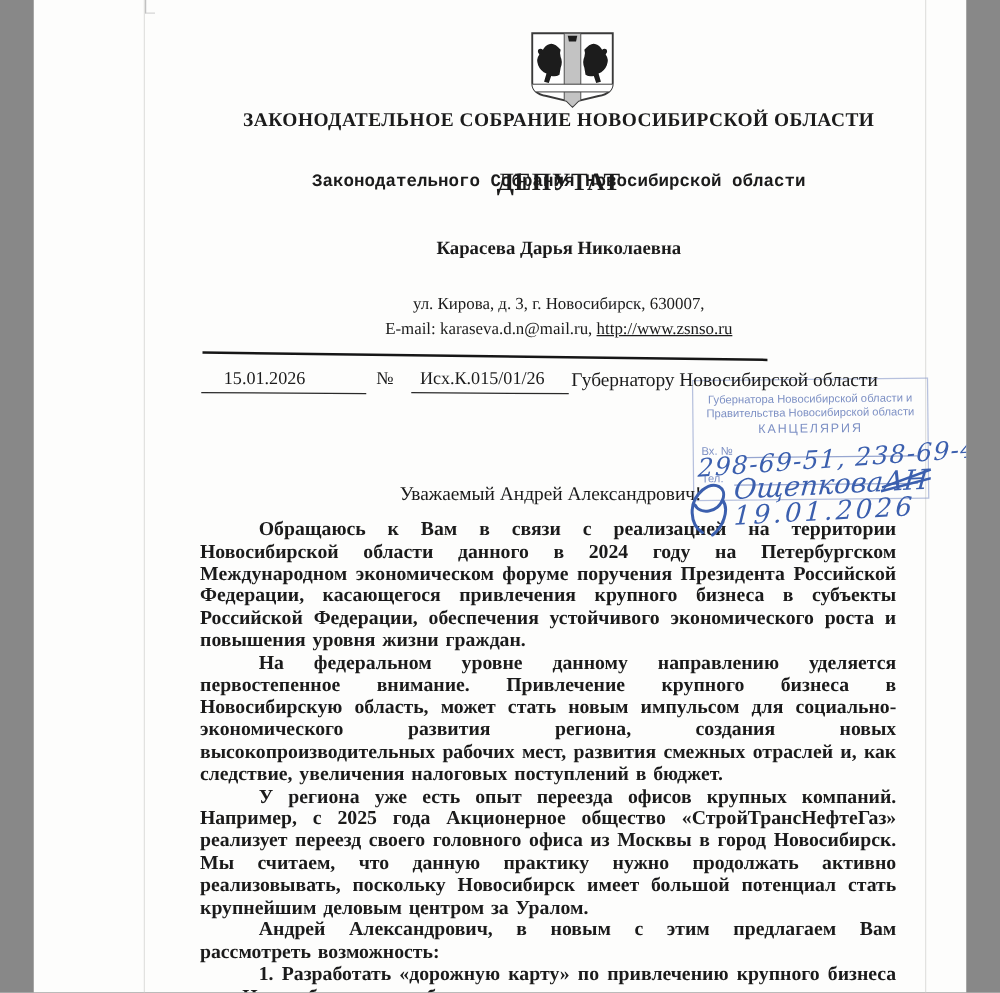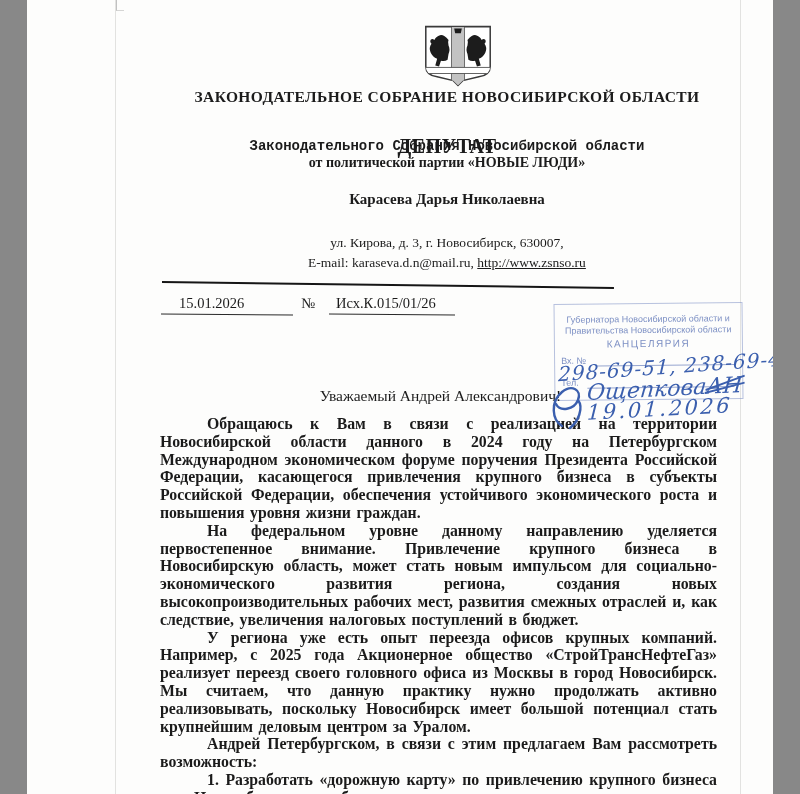--- a/index.html
+++ b/index.html
@@ -67,36 +67,36 @@
         <path d="M28,16 q-5,-6 -9,-5 q-4,1 -6,5 q-2,-2 -4,0 q-1,2 1,4 q-3,4 -1,9 q2,5 7,7 l-2,7 4,1 2,-6 q4,1 7,-1 l1,-6 q2,-5 0,-9 q-1,-4 0,-6 Z" fill="#1c1c1c"></path>
 
         <path d="M48,16 q5,-6 9,-5 q4,1 6,5 q2,-2 4,0 q1,2 -1,4 q3,4 1,9 q-2,5 -7,7 l2,7 -4,1 -2,-6 q-4,1 -7,-1 l-1,-6 q-2,-5 0,-9 q1,-4 0,-6 Z" fill="#1c1c1c"></path>
       </g>
     </svg>
   </div>
 
   <div class="hdr b" style="top:88px;font-size:15.5px;letter-spacing:.4px;">ЗАКОНОДАТЕЛЬНОЕ СОБРАНИЕ НОВОСИБИРСКОЙ ОБЛАСТИ</div>
   <div class="hdr b" style="top:135px;font-size:20px;letter-spacing:.5px;">ДЕПУТАТ</div>
   <div class="hdr b" style="top:139px;font-size:14px;font-family:Liberation Mono, monospace;">Законодательного Собрания Новосибирской области</div>
-  <div class="hdr b" style="top:155px;font-size:14px;">от политической партии «НОВЫЕ ЛЮДИ»</div>
   <div class="hdr b" style="top:191px;font-size:15px;">Карасева Дарья Николаевна</div>
   <div class="hdr" style="top:236px;font-size:13.5px;">ул. Кирова, д. 3, г. Новосибирск, 630007,</div>
   <div class="hdr" style="top:256px;font-size:13.5px;">
     <span>E-mail: karaseva.d.n@mail.ru, </span><span class="urlu">http://www.zsnso.ru</span>
   </div>
 
   <div class="sep"></div>
 
   <div class="reffield" style="left:152px;">15.01.2026</div>
   <div class="uline" style="left:134px;top:314px;width:132px;transform:rotate(.4deg);"></div>
   <div class="reffield" style="left:274px;">№</div>
   <div class="reffield" style="left:309px;">Исх.К.015/01/26</div>
   <div class="uline" style="left:302px;top:314px;width:126px;transform:rotate(.4deg);"></div>
 
   <div class="recipient" style="top:296px;">
+    <div>Губернатору Новосибирской области</div>
   </div>
 
   <div class="stamp">
     <div class="c" style="top:10px;font-size:9px;">Губернатора Новосибирской области и</div>
     <div class="c" style="top:21px;font-size:9px;">Правительства Новосибирской области</div>
     <div class="c" style="top:34px;font-size:10px;letter-spacing:1.5px;">КАНЦЕЛЯРИЯ</div>
     <div class="lbl" style="left:6px;top:51px;text-align:center;">Вх. №</div>
     <div class="ln" style="left:42px;top:61px;right:8px;"></div>
     <div class="lbl" style="left:6px;top:73px;">Тел.</div>
     <div class="ln" style="left:32px;top:83px;right:8px;"></div>
@@ -111,17 +111,17 @@
   <svg width="58" height="48" style="position:absolute;left:521px;top:382px;z-index:4;">
     <path d="M14,44 C4,38 2,20 14,10 C24,2 34,8 30,18 C26,28 12,30 8,22 M30,18 C36,26 30,40 22,46" fill="none" stroke="#3b5fae" stroke-width="2.4" stroke-linecap="round"></path>
   </svg>
 
   <div class="hw" style="left:560px;top:397px;font-size:21px;transform:rotate(-3deg) skewX(-6deg);letter-spacing:2.5px;">19.01.2026</div>
 
   <div class="body">
     <p>Обращаюсь к Вам в связи с реализацией на территории Новосибирской области данного в 2024 году на Петербургском Международном экономическом форуме поручения Президента Российской Федерации, касающегося привлечения крупного бизнеса в субъекты Российской Федерации, обеспечения устойчивого экономического роста и повышения уровня жизни граждан.</p>
     <p>На федеральном уровне данному направлению уделяется первостепенное внимание. Привлечение крупного бизнеса в Новосибирскую область, может стать новым импульсом для социально-экономического развития региона, создания новых высокопроизводительных рабочих мест, развития смежных отраслей и, как следствие, увеличения налоговых поступлений в бюджет.</p>
     <p>У региона уже есть опыт переезда офисов крупных компаний. Например, с 2025 года Акционерное общество «СтройТрансНефтеГаз» реализует переезд своего головного офиса из Москвы в город Новосибирск. Мы считаем, что данную практику нужно продолжать активно реализовывать, поскольку Новосибирск имеет большой потенциал стать крупнейшим деловым центром за Уралом.</p>
-    <p>Андрей Петербургском, в связи с этим предлагаем Вам рассмотреть возможность:</p>
+    <p>Андрей Александрович, в новым с этим предлагаем Вам рассмотреть возможность:</p>
     <p>1. Разработать «дорожную карту» по привлечению крупного бизнеса в Новосибирскую область, сконцентрировавшись на отраслях, определенных Стратегией социально-экономического развития региона до 2030 года (наука, ИТ-направления, транспортно-логистический хаб, агропромышленный комплекс и др.).</p>
   </div>
 
 </div>
 
 </body></html>

